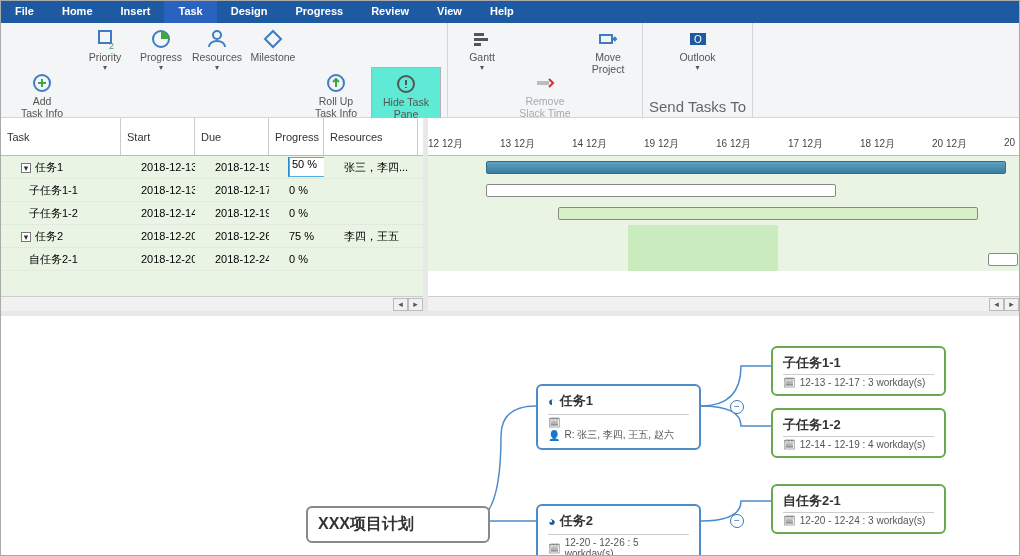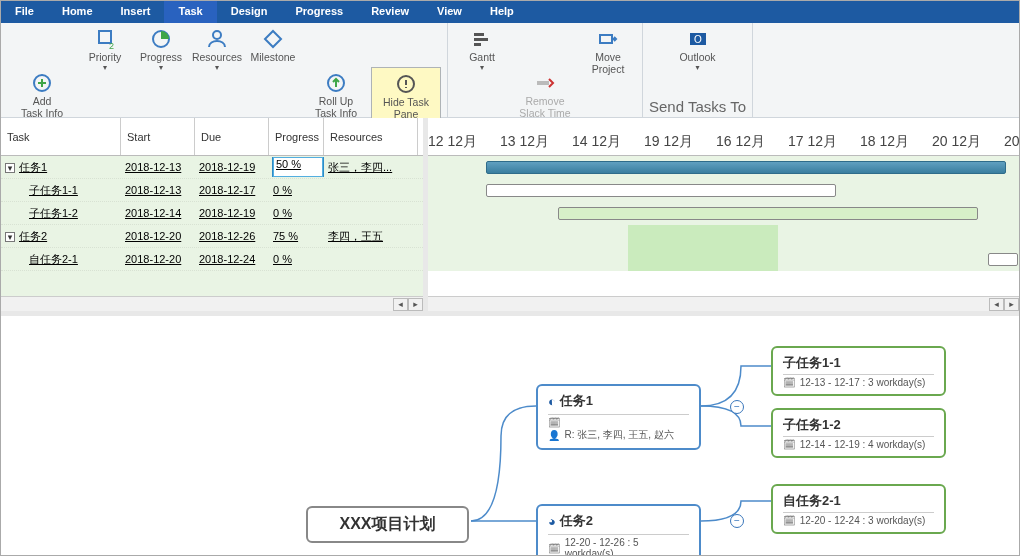--- a/index.html
+++ b/index.html
@@ -5,42 +5,42 @@
 * { box-sizing: border-box; margin: 0; padding: 0; font-family: "Segoe UI", Arial, sans-serif; }
 body { width: 1020px; height: 556px; overflow: hidden; background: #fff; border: 1px solid #aaa; }
 .tab-strip { display: flex; background: #1d5aa2; color: #fff; height: 22px; font-size: 11px; }
 .tab-strip .tab { padding: 4px 14px; cursor: pointer; font-weight: bold; }
 .tab-strip .tab.active { background: #2962bf; }
 .ribbon { display: flex; background: #f3f5f6; border-bottom: 1px solid #d0d6dc; height: 95px; }
 .ribbon-group { display: flex; flex-direction: column; align-items: center; border-right: 1px solid #d0d6dc; padding: 0 6px; }
 .ribbon-row { display: flex; }
 .ribbon-btn { display: flex; flex-direction: column; align-items: center; width: 56px; padding: 4px 0; font-size: 10.5px; color: #555; text-align: center; cursor: pointer; }
 .ribbon-btn.wide { width: 70px; margin-top: 44px; }
-.ribbon-btn.active { background: #fef9c3; border: 1px solid #aeb3b6; }
+.ribbon-btn.active { background: #5eead4; border: 1px solid #aeb3b6; }
 .ribbon-btn svg { width: 28px; height: 24px; }
 .group-label { font-size: 15px; color: #666; padding-bottom: 2px; margin-top: auto; }
 .split-area { display: flex; height: 198px; border-bottom: 5px solid #e8e8e8; }
 .table-pane { width: 427px; border-right: 5px solid #e8e8e8; display: flex; flex-direction: column; }
 .gantt-pane { flex: 1; display: flex; flex-direction: column; position: relative; }
 .grid-header { display: flex; font-size: 11px; font-family: "Courier New", monospace; color: #333; background: #fff; border-bottom: 1px solid #bbb; height: 38px; align-items: center; }
 .grid-header .col { padding: 0 6px; border-right: 1px solid #ccc; height: 100%; display: flex; align-items: center; }
 .grid-body { flex: 1; background: #e9f4e4; font-size: 11px; font-family: "Courier New", monospace; }
 .grid-row { display: flex; height: 23px; align-items: center; border-bottom: 1px dotted rgba(0,0,0,0.07); }
-.grid-row .cell { padding: 0 4px; overflow: hidden; white-space: nowrap; text-decoration: underline; }
+.grid-row .cell { padding: 0 20px; overflow: hidden; white-space: nowrap; }
 .col-task   { width: 120px; }
 .col-start  { width: 74px; }
 .col-due    { width: 74px; }
 .col-prog   { width: 55px; }
 .col-res    { width: 94px; }
 .expand { display: inline-block; width: 10px; height: 10px; border: 1px solid #777; font-size: 9px; line-height: 8px; text-align: center; margin-right: 4px; background: #fff; color: #333; }
 .indent1 { padding-left: 28px !important; }
 .scroll-stub { height: 15px; background: #f1f1f1; border-top: 1px solid #ccc; display: flex; justify-content: flex-end; align-items: center; }
 .scroll-stub .arrow { width: 15px; height: 13px; background: #f1f1f1; border: 1px solid #bbb; text-align: center; font-size: 9px; color: #555; }
 .gantt-header { height: 38px; border-bottom: 1px solid #bbb; background: #fff; position: relative; }
-.gantt-header .dateline { position: absolute; bottom: 4px; left: 0; right: 0; display: flex; font-size: 14px; color: #444; }
+.gantt-header .dateline { position: absolute; bottom: 4px; left: 0; right: 0; display: flex; font-size: 10px; color: #444; }
 .gantt-header .tick { width: 72px; flex-shrink: 0; text-align: left; }
 .gantt-body { flex: 1; position: relative; background: linear-gradient(to bottom, #e9f4e4 0, #e9f4e4 115px, #fff 115px); }
 .gantt-bar { position: absolute; height: 13px; border-radius: 2px; }
 .bar-sum { background: linear-gradient(#60a0c0,#3a7e9f); border: 1px solid #2f6c8a; }
 .bar-task { background: #fff; border: 1px solid #888; }
 .bar-prog { position: absolute; height: 100%; background: #82d27a; left: 0; top: 0; }
 .mindmap { position: relative; height: 240px; background: #fff; }
 .mm-box { position: absolute; border: 2px solid #4d8bca; border-radius: 6px; background: #fff; padding: 6px 10px; font-size: 13px; color: #333; }
 .mm-root { border-color: #888; }
 .mm-meta { font-size: 10px; color: #555; display: flex; align-items: center; gap: 4px; }
@@ -254,21 +254,21 @@
 
 <div class="mindmap">
   <svg class="conn" width="1020" height="240">
     <path d="M470 205 Q500 205 500 120 Q500 90 535 90" stroke="#4d8bca" fill="none" stroke-width="1.5"></path>
     <path d="M470 205 Q500 205 535 205" stroke="#4d8bca" fill="none" stroke-width="1.5"></path>
     <path d="M700 90 Q740 90 740 50 Q740 50 770 50" stroke="#4d8bca" fill="none" stroke-width="1.5"></path>
     <path d="M700 90 Q740 90 740 110 Q740 110 770 110" stroke="#4d8bca" fill="none" stroke-width="1.5"></path>
     <path d="M700 205 Q740 205 740 185 Q740 185 770 185" stroke="#4d8bca" fill="none" stroke-width="1.5"></path>
   </svg>
 
-  <div class="mm-box mm-root" style="left:305px;top:190px;width:163px;text-align:center;font-size:16px;font-weight:bold"><span>XXX项目计划</span></div>
+  <div class="mm-box mm-root" style="left:305px;top:190px;width:184px;text-align:left;font-size:16px;font-weight:bold"><span>XXX项目计划</span></div>
 
   <div class="mm-box" style="left:535px;top:68px;width:165px">
     <div style="font-weight:bold;display:flex;align-items:center;gap:4px">
         <span style="color:#1d5aa2">◐</span>
         <span>任务1</span>
       </div>
     <div style="border-top:1px solid #ccc;margin-top:4px;padding-top:2px">
       <div class="mm-meta">
           <span>🗓</span>
         </div>

